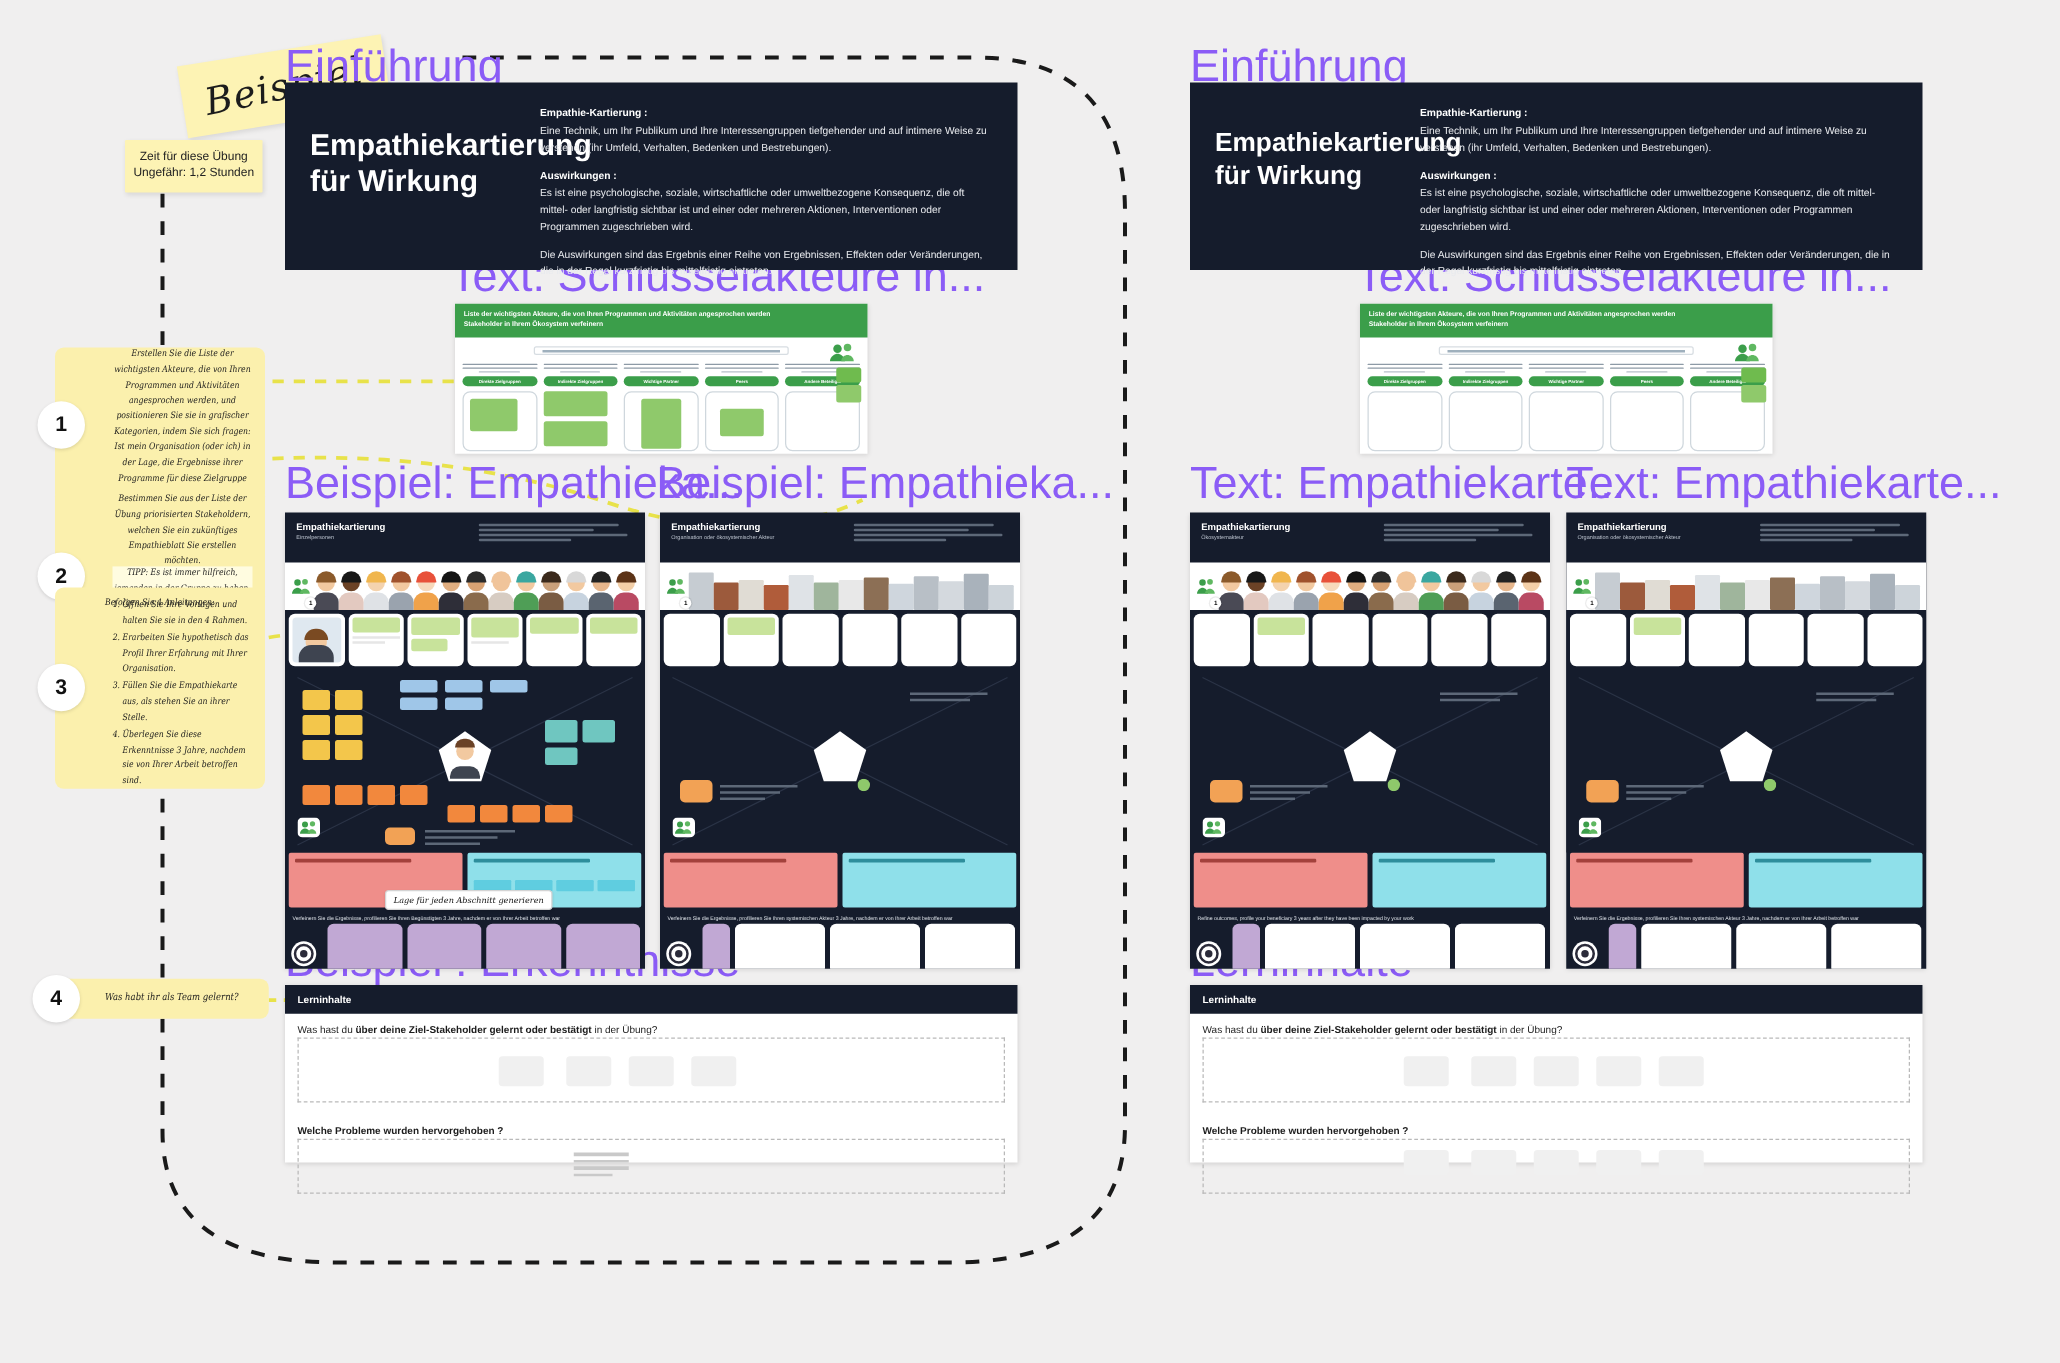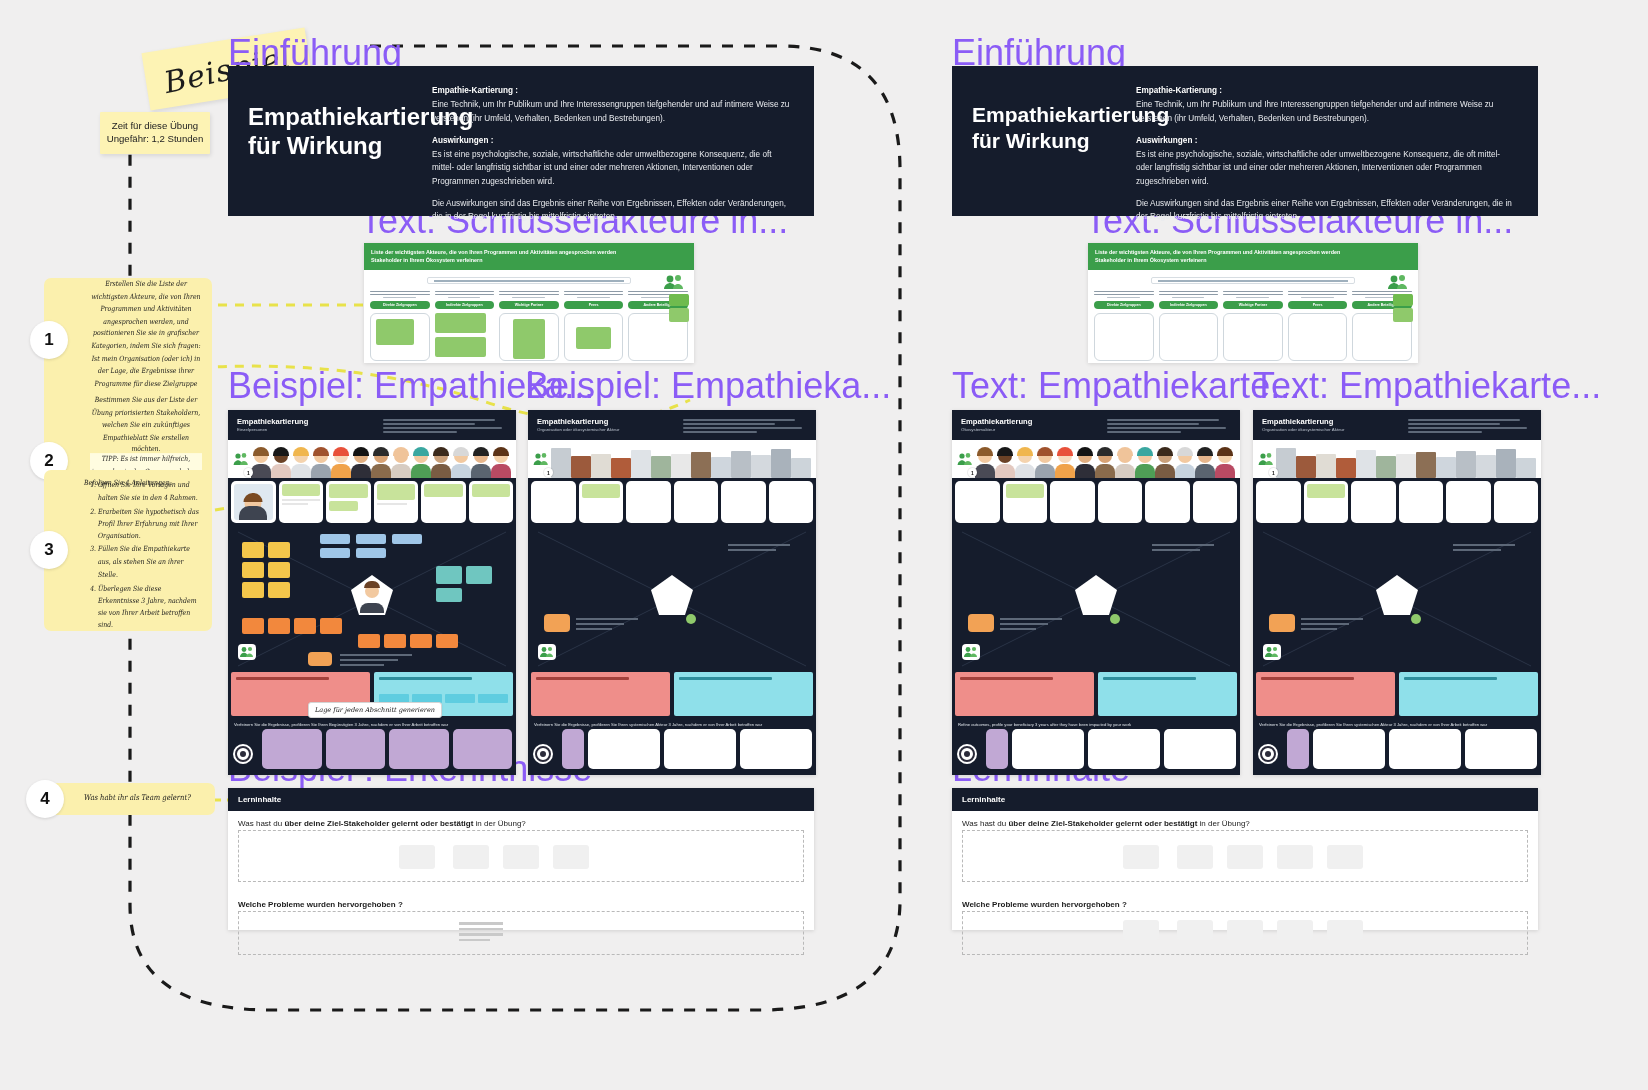--- a/index.html
+++ b/index.html
@@ -95,21 +95,21 @@
   .gc-box { border:1px solid #cfd7dd; border-radius:6px; height:48px; padding:5px; }
   .gc-chip { background:#8fc96b; border-radius:2px; }
   .gc-people {
     position:absolute; right:5px; top:4px; width:26px; height:16px;
   }
   .gc-green-tab { position:absolute; right:5px; top:24px; width:20px; height:12px; background:#6fbb4e; border-radius:2px;}
   .gc-green-tab2 { position:absolute; right:5px; top:38px; width:20px; height:14px; background:#8fc96b; border-radius:2px;}
 
   
   .emap { position:absolute; background:#151c2c; box-shadow:0 1px 4px rgba(0,0,0,.13); overflow:hidden;}
-  .emap-head { display:flex; align-items:flex-start; padding:7px 9px 5px 9px;}
+  .emap-head { display:flex; align-items:flex-start; padding:7px 9px 15px 9px;}
   .emap-head .t { color:#fff; font-size:7.6px; font-weight:bold;}
   .emap-head .s { color:#b9c0cc; font-size:4.4px; margin-top:1px;}
   .emap-head .lines { margin-left:auto; width:46%; padding-top:2px;}
   .emap-head .lines i { display:block; height:1.5px; background:#5d6878; margin-bottom:2.6px; border-radius:1px;}
   .emap-avatars { background:#fff; height:38px; display:flex; align-items:flex-end; padding-left:3px; overflow:hidden;}
   .av { width:20px; height:32px; flex:none; position:relative; }
   .av .head { position:absolute; left:3px; top:3px; width:14px; height:14px; border-radius:50%;}
   .av .hair { position:absolute; left:2px; top:1px; width:16px; height:9px; border-radius:8px 8px 0 0;}
   .av .body { position:absolute; left:0px; bottom:0; width:20px; height:14px; border-radius:8px 8px 0 0;}
   .bldg { width:20px; height:30px; flex:none; align-self:flex-end; border-radius:1px;}

